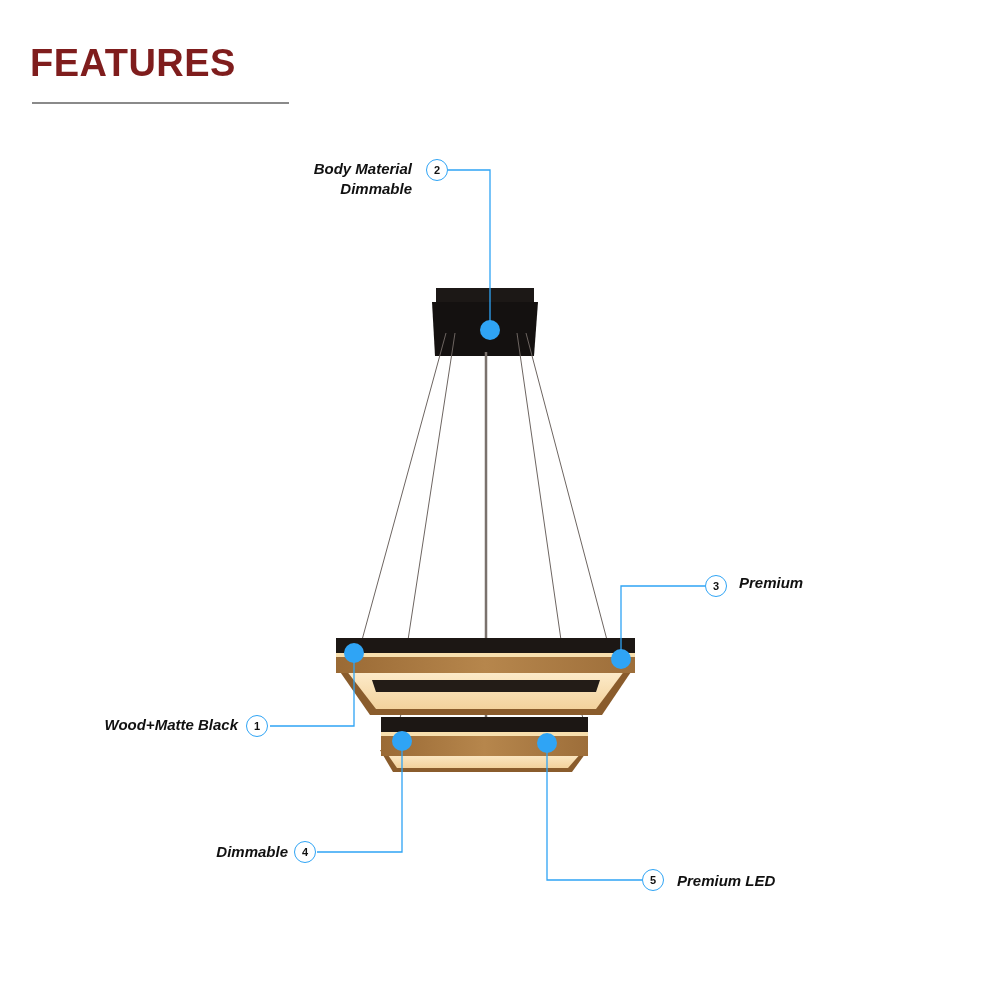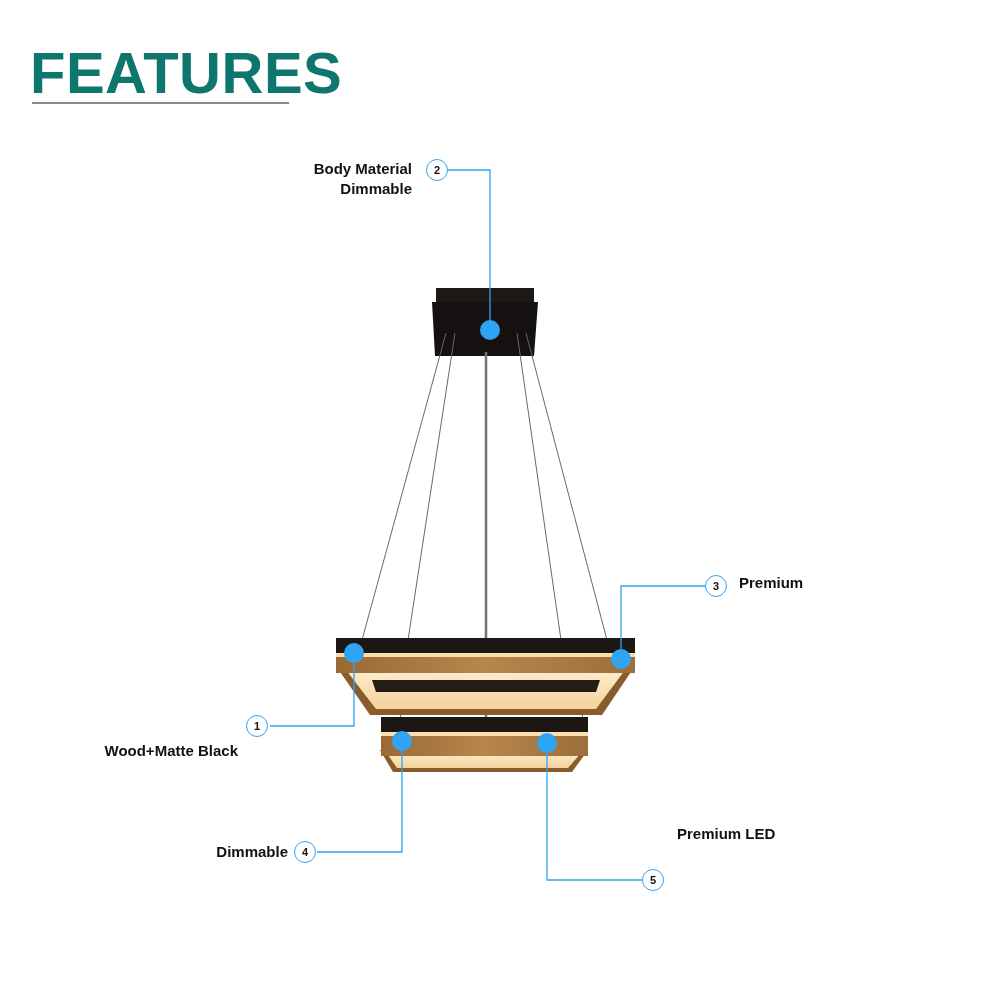--- a/index.html
+++ b/index.html
@@ -1,19 +1,19 @@
 <!DOCTYPE html>
 <html><head>
   <meta charset="utf-8">
   <style>
     html, body { margin:0; padding:0; background:#ffffff; }
     body { width:1000px; height:1000px; position:relative; overflow:hidden; font-family:"Liberation Sans", sans-serif; }
-    .title { position:absolute; left:30px; top:44px; font-size:58px; font-weight:bold; color:#0f766e; letter-spacing:0.5px; line-height:1; }
+    .title { position:absolute; left:30px; top:44px; font-size:38px; font-weight:bold; color:#7f1d1d; letter-spacing:0.5px; line-height:1; }
     .title-rule { position:absolute; left:32px; top:102px; width:257px; height:2px; background:#8a8a8a; }
-    .label { position:absolute; font-size:15px; font-weight:bold; color:#111; line-height:20px; white-space:nowrap; }
+    .label { position:absolute; font-size:15px; font-weight:bold; color:#111; line-height:20px; white-space:nowrap;font-style:italic; }
     .label.right { text-align:right; }
     .badge { position:absolute; width:20px; height:20px; border:1.5px solid #2fa4f5; border-radius:50%; background:#fff;
       font-size:11px; font-weight:bold; color:#111; text-align:center; line-height:20px; box-sizing:content-box; }
     svg.art { position:absolute; left:0; top:0; }
   </style>
 </head>
 <body>
 
 <div class="title">FEATURES</div>
 <div class="title-rule"></div>
@@ -82,20 +82,20 @@
 
 <div class="label right" style="right:588px; top:159px;">
   <div>Body Material</div>
   <div>Dimmable</div>
 </div>
 <div class="badge" style="left:426px; top:159px;">2</div>
 
 <div class="badge" style="left:705px; top:575px;">3</div>
 <div class="label" style="left:739px; top:573px;">Premium</div>
 
-<div class="label right" style="right:762px; top:715px;margin-top:26px;">Wood+Matte Black</div>
+<div class="label right" style="right:762px; top:715px;">Wood+Matte Black</div>
 <div class="badge" style="left:246px; top:715px;">1</div>
 
 <div class="label right" style="right:712px; top:842px;">Dimmable</div>
 <div class="badge" style="left:294px; top:841px;">4</div>
 
 <div class="badge" style="left:642px; top:869px;">5</div>
-<div class="label" style="left:677px; top:824px;">Premium LED</div>
+<div class="label" style="left:677px; top:871px;">Premium LED</div>
 
 </body></html>

